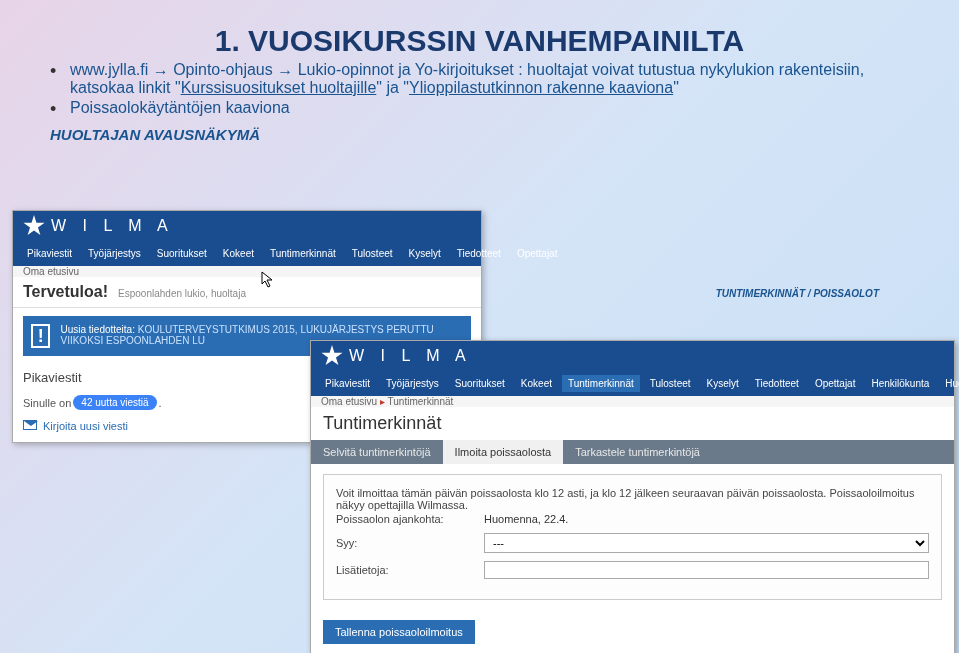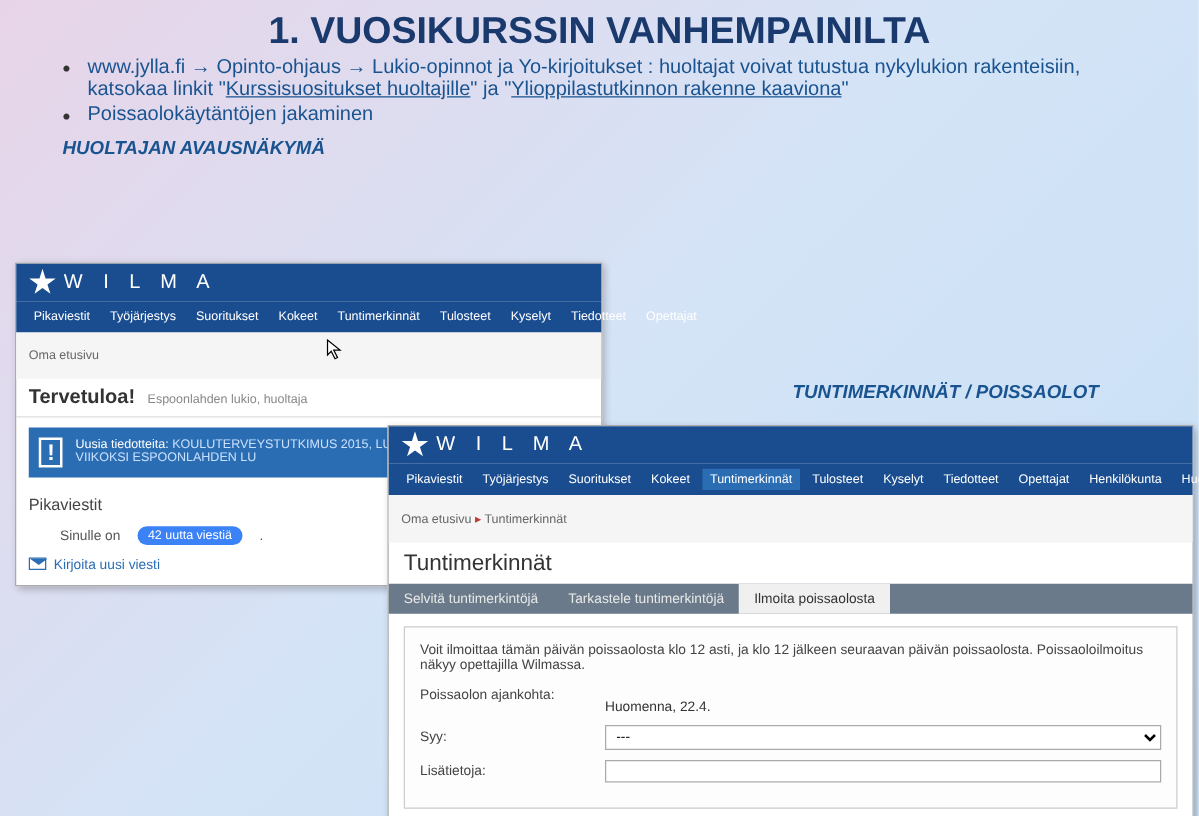--- a/index.html
+++ b/index.html
@@ -9,21 +9,21 @@
       background: linear-gradient(135deg, #e8d4e8 0%, #d4e4f7 50%, #c8dff5 100%);
       font-family: Arial, sans-serif;
       position: relative;
       overflow: hidden;
     }
     .slide-title {
       text-align: center;
       font-size: 30px;
       font-weight: bold;
       color: #1a3a6e;
-      padding: 8px 0 2px;
+      padding: 24px 0 2px;
       font-family: 'Arial Narrow', Arial, sans-serif;
     }
     .bullets {
       padding: 0 50px 4px 50px;
       color: #1a5490;
       font-size: 16px;
       font-family: 'Arial Narrow', Arial, sans-serif;
     }
     .bullets ul { list-style: none; }
     .bullets li { padding: 1px 0; position: relative; padding-left: 20px; }
@@ -33,25 +33,25 @@
       padding: 4px 50px 0;
       color: #1a5490;
       font-size: 15px;
       font-style: italic;
       font-weight: bold;
       font-family: 'Arial Narrow', Arial, sans-serif;
     }
     .label-right {
       position: absolute;
       right: 80px;
-      top: 305px;
+      top: 288px;
       color: #1a5490;
       font-style: italic;
       font-weight: bold;
-      font-size: 15px;
+      font-size: 10px;
       font-family: 'Arial Narrow', Arial, sans-serif;
     }
     
     .wilma1 {
       position: absolute;
       left: 12px;
       top: 210px;
       width: 470px;
       background: #fff;
       border: 1px solid #aaa;
@@ -86,21 +86,21 @@
       gap: 4px;
     }
     .wilma-nav-item {
       color: #fff;
       font-size: 10px;
       padding: 3px 6px;
       cursor: pointer;
     }
     .wilma-nav-item.active { background: #2b6db3; }
     .breadcrumb {
-      padding: 13px 10px;
+      padding: 0 10px;
       color: #666;
       font-size: 10px;
       background: #f5f5f5;
     }
     .welcome-row {
       padding: 6px 10px;
       border-bottom: 1px solid #ddd;
       display: flex;
       align-items: baseline;
       gap: 10px;
@@ -117,21 +117,21 @@
       font-size: 10px;
     }
     .notice-excl {
       width: 24px; height: 24px;
       border: 2px solid #fff;
       display: flex; align-items: center; justify-content: center;
       font-size: 18px; font-weight: bold;
     }
     .notice-link { color: #c8e0ff; }
     .section-title { padding: 6px 10px; font-size: 13px; color: #444; }
-    .msg-row { padding: 4px 10px; font-size: 11px; color: #555; display:flex; gap:14px; align-items:center;margin-left:25px; }
+    .msg-row { padding: 4px 10px; font-size: 11px; color: #555; display:flex; gap:2px; align-items:center; }
     .badge {
       background: #3b82f6;
       color: #fff;
       padding: 2px 8px;
       border-radius: 10px;
       font-size: 10px;
     }
     .compose-row { padding: 6px 10px 10px; font-size: 11px; color: #2b6db3; display:flex; align-items:flex-start; gap:6px;}
     .env-icon { width:14px; height:10px; border:1px solid #2b6db3; position:relative; }
     .env-icon:before { content:""; position:absolute; left:0; right:0; top:0; border-left:7px solid transparent; border-right:7px solid transparent; border-top:5px solid #2b6db3; }
@@ -174,21 +174,21 @@
     .form-desc { font-size: 11px; color: #444; margin-bottom: 2px; }
     .form-row {
       display: grid;
       grid-template-columns: 140px 1fr;
       gap: 8px;
       align-items: center;
       margin-bottom: 8px;
       font-size: 11px;
       color: #444;
     }
-    .form-value { color: #333; margin-top: 20px; }
+    .form-value { color: #333; }
     select, input[type=text] {
       width: 100%;
       padding: 2px 4px;
       border: 1px solid #aaa;
       font-size: 11px;
       background: #fff;
     }
     .submit-btn {
       margin: 10px 12px 12px;
       background: #2b6db3;
@@ -203,21 +203,21 @@
 </head>
 <body>
 
 <div class="slide-title">1. VUOSIKURSSIN VANHEMPAINILTA</div>
 
 <div class="bullets">
   <ul>
     <li>
       <span>www.jylla.fi → Opinto-ohjaus → Lukio-opinnot ja Yo-kirjoitukset : huoltajat voivat tutustua nykylukion rakenteisiin, katsokaa linkit "</span><span class="inline-link">Kurssisuositukset huoltajille</span><span>" ja "</span><span class="inline-link">Ylioppilastutkinnon rakenne kaaviona</span><span>"</span>
     </li>
-    <li>Poissaolokäytäntöjen jakaminen</li>
+    <li>Poissaolokäytäntöjen kaaviona</li>
   </ul>
 </div>
 
 <div class="subheading">HUOLTAJAN AVAUSNÄKYMÄ</div>
 <div class="label-right">TUNTIMERKINNÄT / POISSAOLOT</div>
 
 <div class="wilma1">
   <div class="wilma-logo-row">
     <div class="wilma-logo">
       <div class="star-icon"></div>
@@ -283,22 +283,22 @@
 
   </div>
   <div class="breadcrumb">
     <span>Oma etusivu</span>
     <span class="bc-sep"> ▸ </span>
     <span>Tuntimerkinnät</span>
   </div>
   <div class="page-title2">Tuntimerkinnät</div>
   <div class="subtabs">
     <div class="subtab">Selvitä tuntimerkintöjä</div>
+    <div class="subtab active">Ilmoita poissaolosta</div>
     <div class="subtab">Tarkastele tuntimerkintöjä</div>
-    <div class="subtab active">Ilmoita poissaolosta</div>
   </div>
   <div class="form-area">
     <div class="form-desc">Voit ilmoittaa tämän päivän poissaolosta klo 12 asti, ja klo 12 jälkeen seuraavan päivän poissaolosta. Poissaoloilmoitus näkyy opettajilla Wilmassa.</div>
     <div class="form-row">
       <div>Poissaolon ajankohta:</div>
       <div class="form-value">Huomenna, 22.4.</div>
     </div>
     <div class="form-row">
       <div>Syy:</div>
       <select>

